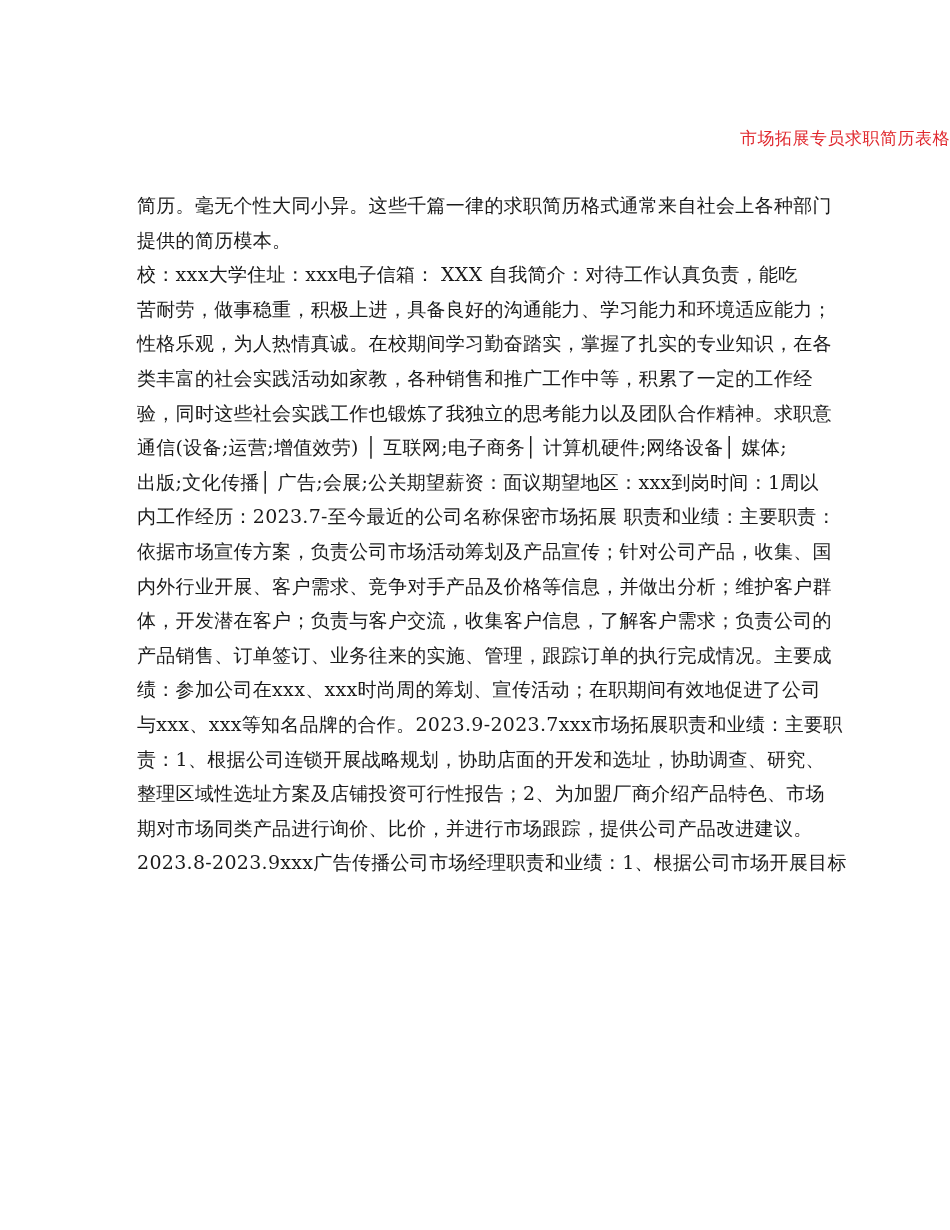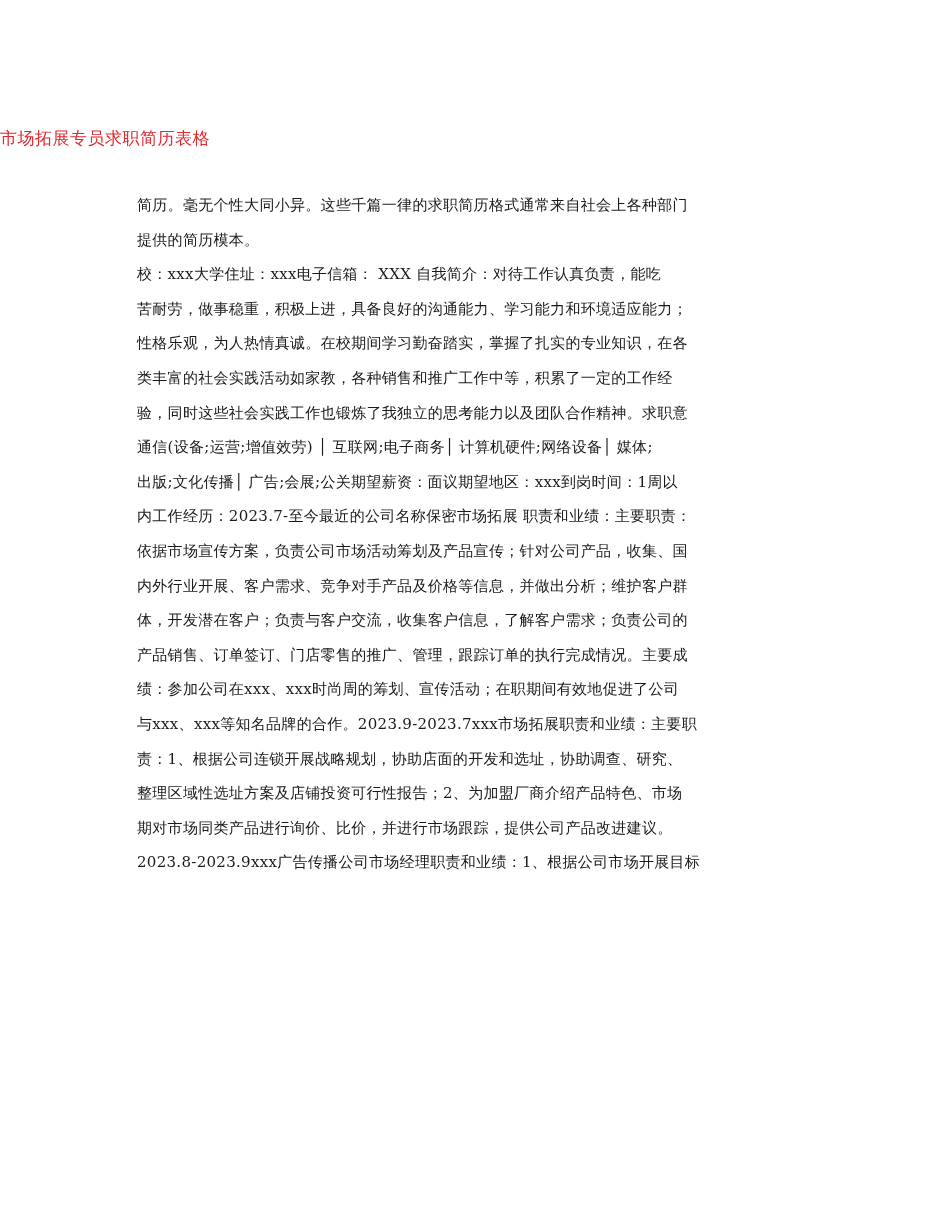--- a/index.html
+++ b/index.html
@@ -20,34 +20,34 @@
       left: 0; top: 0;
       width: 950px;
       height: 1230px;
       background: #ffffff;
     }
     .title {
       position: absolute;
       top: 126px;
       left: 0;
       width: 950px;
-      text-align: left;
+      text-align: right;
       font-size: 17px;
       line-height: 24px;
       color: #e0282e;
       letter-spacing: 0.5px;
     }
     .body-text {
       position: absolute;
       left: 137px;
       top: 188px;
       width: 676px;
     }
     .line {
-      font-size: 15px;
+      font-size: 19px;
       line-height: 34.6px;
       height: 34.6px;
       white-space: nowrap;
       letter-spacing: 0.3px;
     }
   </style>
 </head>
 <body>
 
 <div class="page">
@@ -62,21 +62,21 @@
     <div class="line">苦耐劳，做事稳重，积极上进，具备良好的沟通能力、学习能力和环境适应能力；</div>
     <div class="line">性格乐观，为人热情真诚。在校期间学习勤奋踏实，掌握了扎实的专业知识，在各</div>
     <div class="line">类丰富的社会实践活动如家教，各种销售和推广工作中等，积累了一定的工作经</div>
     <div class="line">验，同时这些社会实践工作也锻炼了我独立的思考能力以及团队合作精神。求职意</div>
     <div class="line">通信(设备;运营;增值效劳) │ 互联网;电子商务│ 计算机硬件;网络设备│ 媒体;</div>
     <div class="line">出版;文化传播│ 广告;会展;公关期望薪资：面议期望地区：xxx到岗时间：1周以</div>
     <div class="line">内工作经历：2023.7-至今最近的公司名称保密市场拓展 职责和业绩：主要职责：</div>
     <div class="line">依据市场宣传方案，负责公司市场活动筹划及产品宣传；针对公司产品，收集、国</div>
     <div class="line">内外行业开展、客户需求、竞争对手产品及价格等信息，并做出分析；维护客户群</div>
     <div class="line">体，开发潜在客户；负责与客户交流，收集客户信息，了解客户需求；负责公司的</div>
-    <div class="line">产品销售、订单签订、门店零售的推广、管理，跟踪订单的执行完成情况。主要成</div>
+    <div class="line">产品销售、订单签订、业务往来的实施、管理，跟踪订单的执行完成情况。主要成</div>
     <div class="line">绩：参加公司在xxx、xxx时尚周的筹划、宣传活动；在职期间有效地促进了公司</div>
     <div class="line">与xxx、xxx等知名品牌的合作。2023.9-2023.7xxx市场拓展职责和业绩：主要职</div>
     <div class="line">责：1、根据公司连锁开展战略规划，协助店面的开发和选址，协助调查、研究、</div>
     <div class="line">整理区域性选址方案及店铺投资可行性报告；2、为加盟厂商介绍产品特色、市场</div>
     <div class="line">期对市场同类产品进行询价、比价，并进行市场跟踪，提供公司产品改进建议。</div>
     <div class="line">2023.8-2023.9xxx广告传播公司市场经理职责和业绩：1、根据公司市场开展目标</div>
   </div>
 </div>
 
 </body></html>

